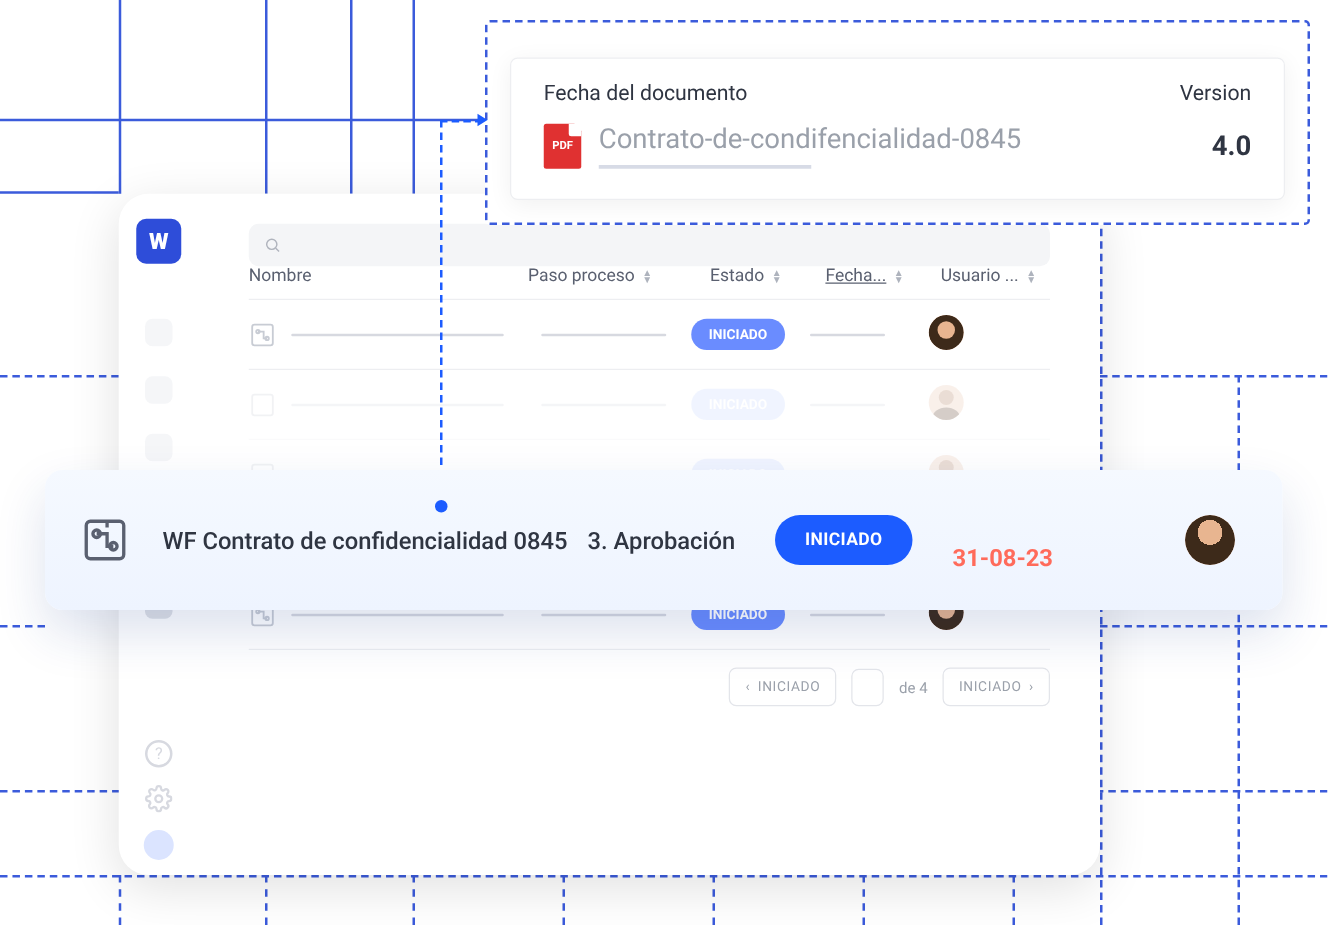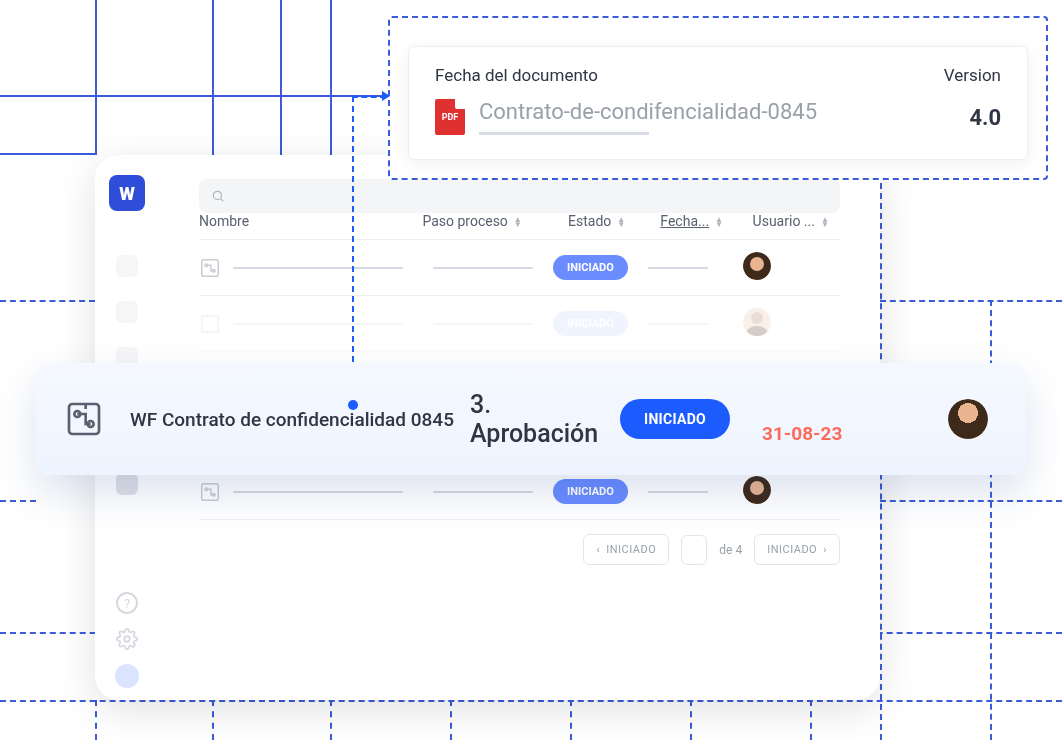--- a/index.html
+++ b/index.html
@@ -304,21 +304,21 @@
 .doc-version {
   font-size: 22px;
   font-weight: 700;
   color: #2f3542;
 }
 
 
 .highlight-card {
   position: absolute;
   left: 36px;
-  top: 363px;
+  top: 376px;
   width: 990px;
   height: 112px;
   background: linear-gradient(180deg, #f5f9ff 0%, #eef4ff 100%);
   border-radius: 14px;
   box-shadow: 0 18px 40px rgba(30,60,140,0.15);
   z-index: 5;
   display: flex;
   align-items: center;
   padding: 0 38px 0 28px;
 }
@@ -328,21 +328,21 @@
   margin-right: 26px;
   flex-shrink: 0;
 }
 .hl-name {
   font-size: 19px;
   font-weight: 500;
   color: #2f3542;
   width: 340px;
 }
 .hl-step {
-  font-size: 25px;
+  font-size: 19px;
   font-weight: 500;
   color: #2f3542;
   width: 150px;
 }
 .hl-status {
   background: #1c5cff;
   color: #fff;
   font-weight: 700;
   font-size: 14px;
   padding: 12px 24px;

